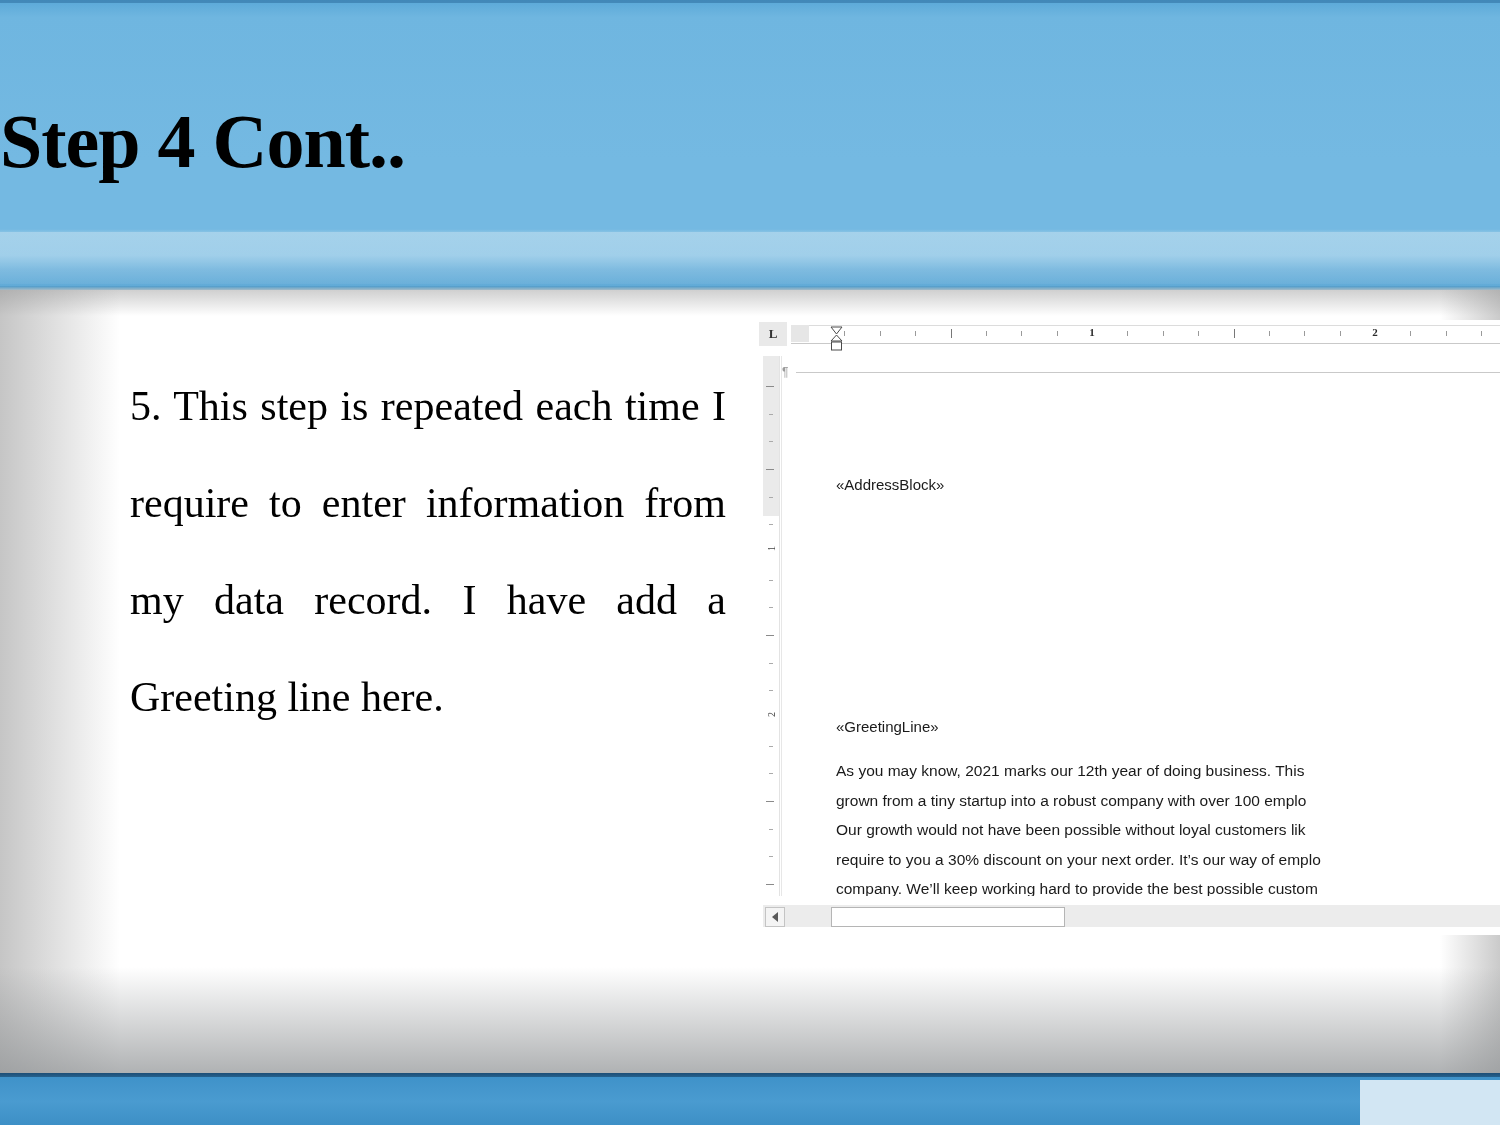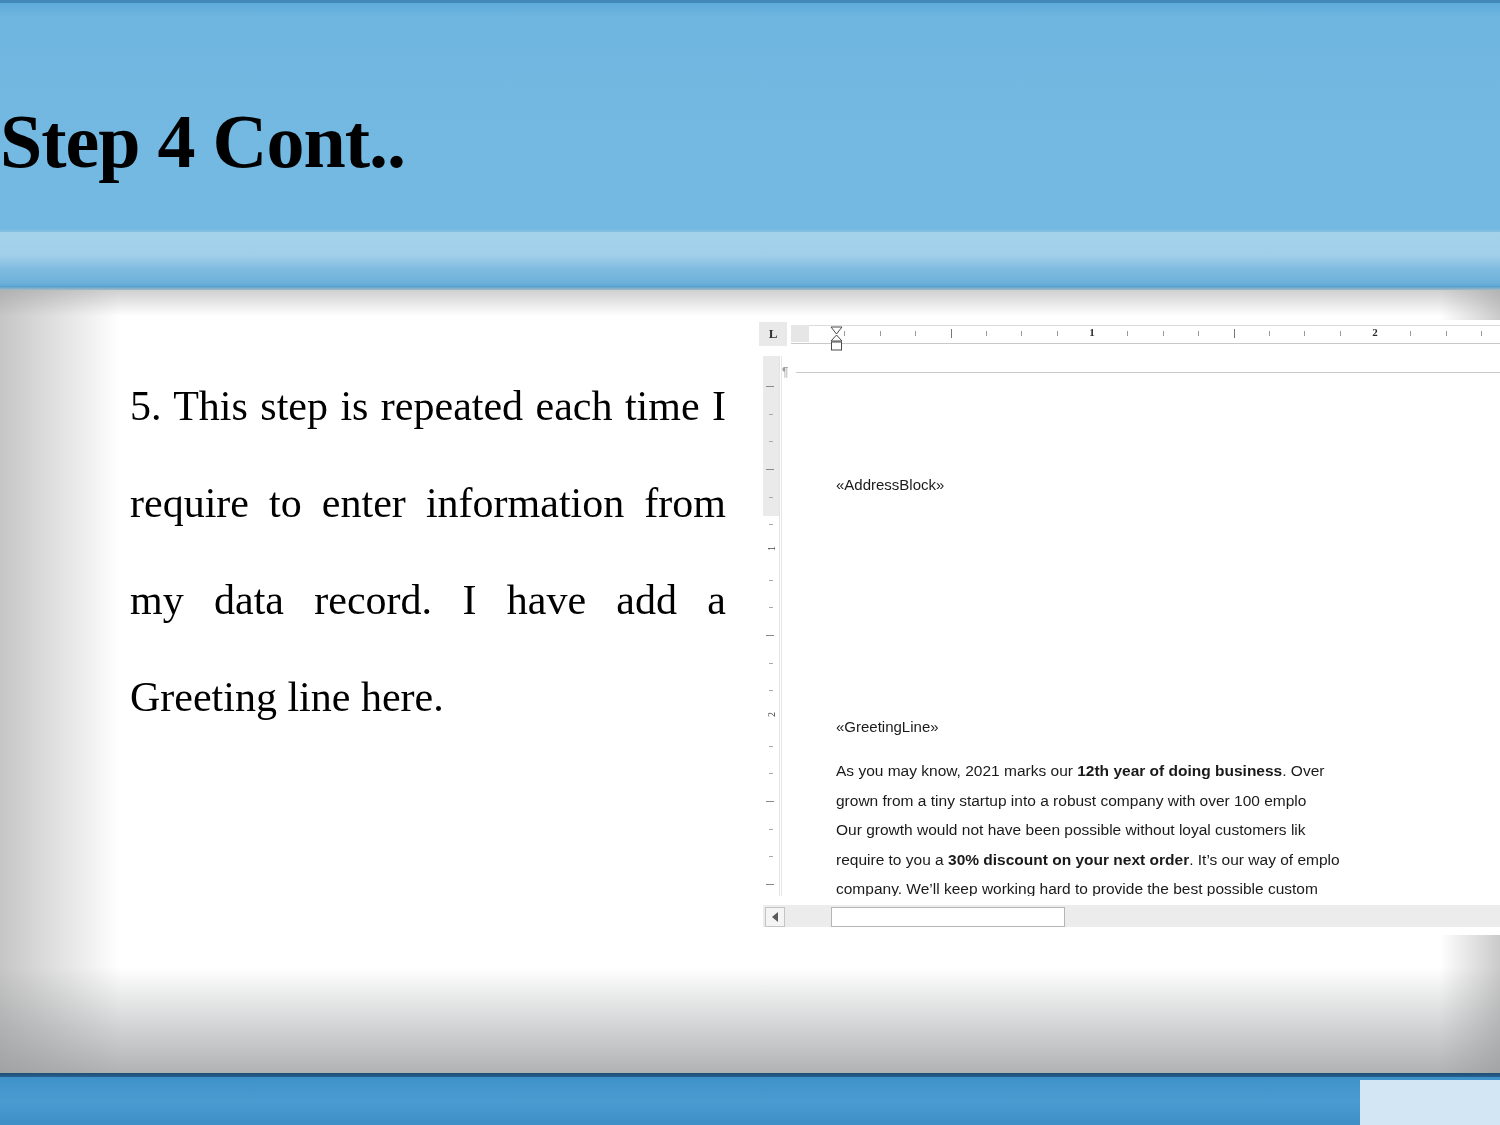--- a/index.html
+++ b/index.html
@@ -85,21 +85,21 @@
     border-left:1px solid #e7e7e7;overflow:hidden;}
   .page-topline{position:absolute;left:14px;top:16px;width:1160px;height:1px;background:#c9c9c9;}
   .para-mark{position:absolute;left:0px;top:9px;font-size:12px;color:#9a9a9a;
     font-family:"Liberation Sans",sans-serif;}
   .docfield{position:absolute;font-family:"Liberation Sans",sans-serif;font-size:15px;color:#1a1a1a;}
   .addressblock{left:54px;top:120px;}
   .greetingline{left:54px;top:362px;}
   .doctext{position:absolute;left:54px;top:400px;width:1180px;
     font-family:"Liberation Sans",sans-serif;font-size:15.5px;color:#1a1a1a;
     line-height:29.5px;white-space:nowrap;}
-  .doctext b{font-weight:bold;}
+  .doctext b{font-weight:normal;}
   .arrow-left{width:0;height:0;border-top:5px solid transparent;border-bottom:5px solid transparent;
     border-right:6px solid #5a5a5a;}
 
   
   .hscroll{position:absolute;left:8px;top:585px;width:1224px;height:22px;background:#ececec;}
   .hsb-left{position:absolute;left:2px;top:2px;width:18px;height:18px;background:#f4f4f4;
     border:1px solid #c4c4c4;display:flex;align-items:center;justify-content:center;}
   .hsb-thumb{position:absolute;left:68px;top:2px;width:232px;height:18px;background:#fff;
     border:1px solid #b5b5b5;}
 </style>
@@ -184,21 +184,21 @@
           <div class="vtick major" style="top: 528px;"></div>
         </div>
     </div>
 
     <div class="page">
       <div class="page-topline"></div>
       <div class="para-mark">¶</div>
       <div class="docfield addressblock">«AddressBlock»</div>
       <div class="docfield greetingline">«GreetingLine»</div>
       <div class="doctext" id="doc-body">
-          <div><span>As you may know, 2021 marks our </span><b>12th year of doing business</b><span>. Over </span></div>
+          <div><span>As you may know, 2021 marks our </span><b>12th year of doing business</b><span>. This </span></div>
           <div><span>grown from a tiny startup into a robust company with over 100 emplo</span></div>
           <div><span>Our growth would not have been possible without loyal customers lik</span></div>
           <div><span>require to you a </span><b>30% discount on your next order</b><span>. It’s our way of emplo</span></div>
           <div><span>company. We’ll keep working hard to provide the best possible custom</span></div>
         </div>
     </div>
 
     <div class="hscroll">
       <div class="hsb-left">
           <div class="arrow-left"></div>

